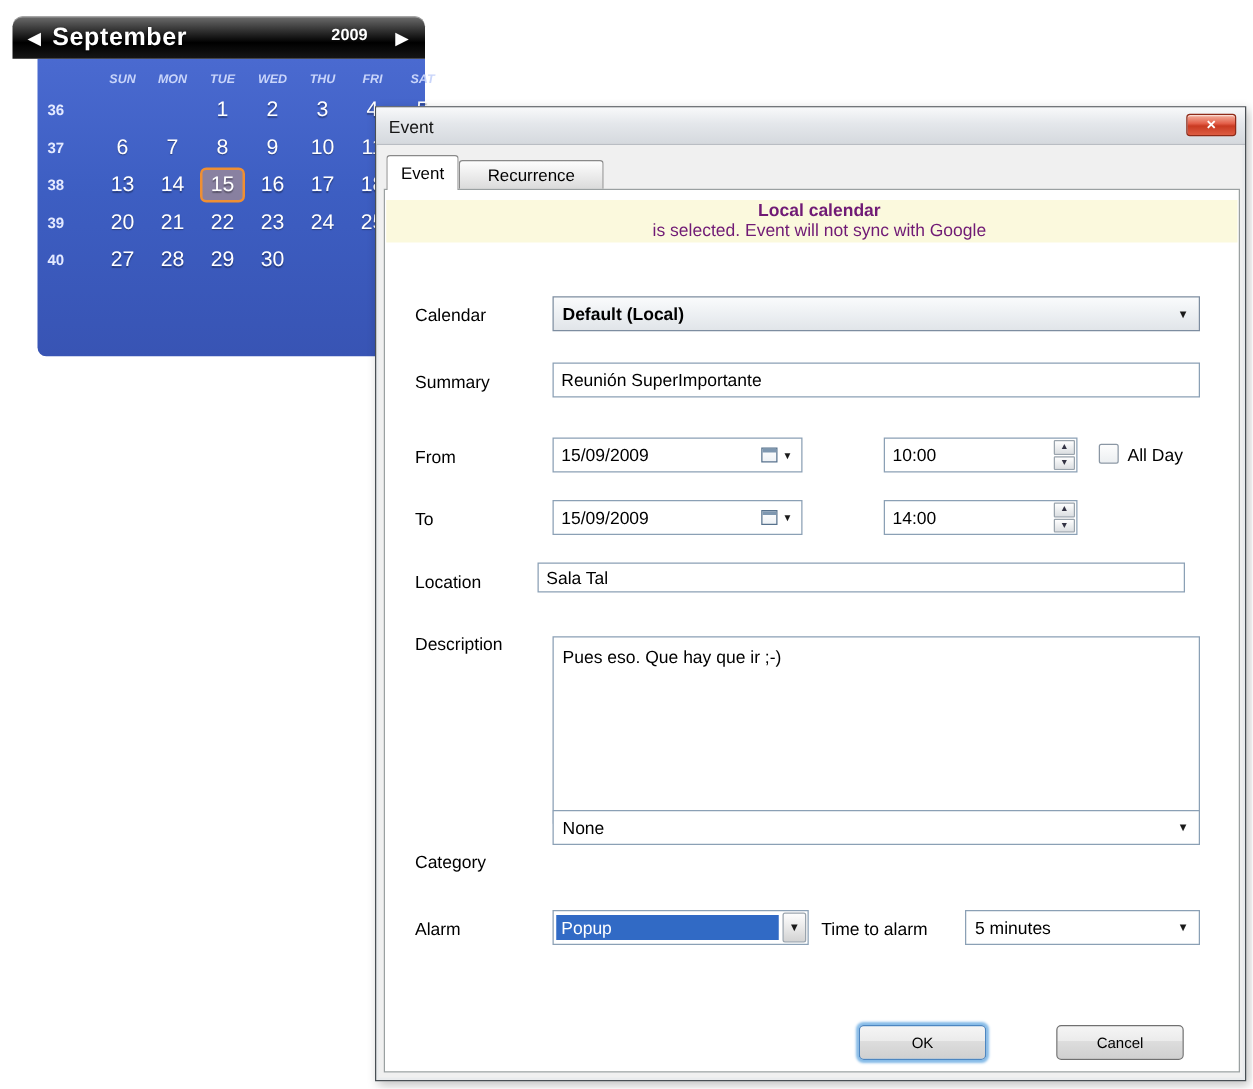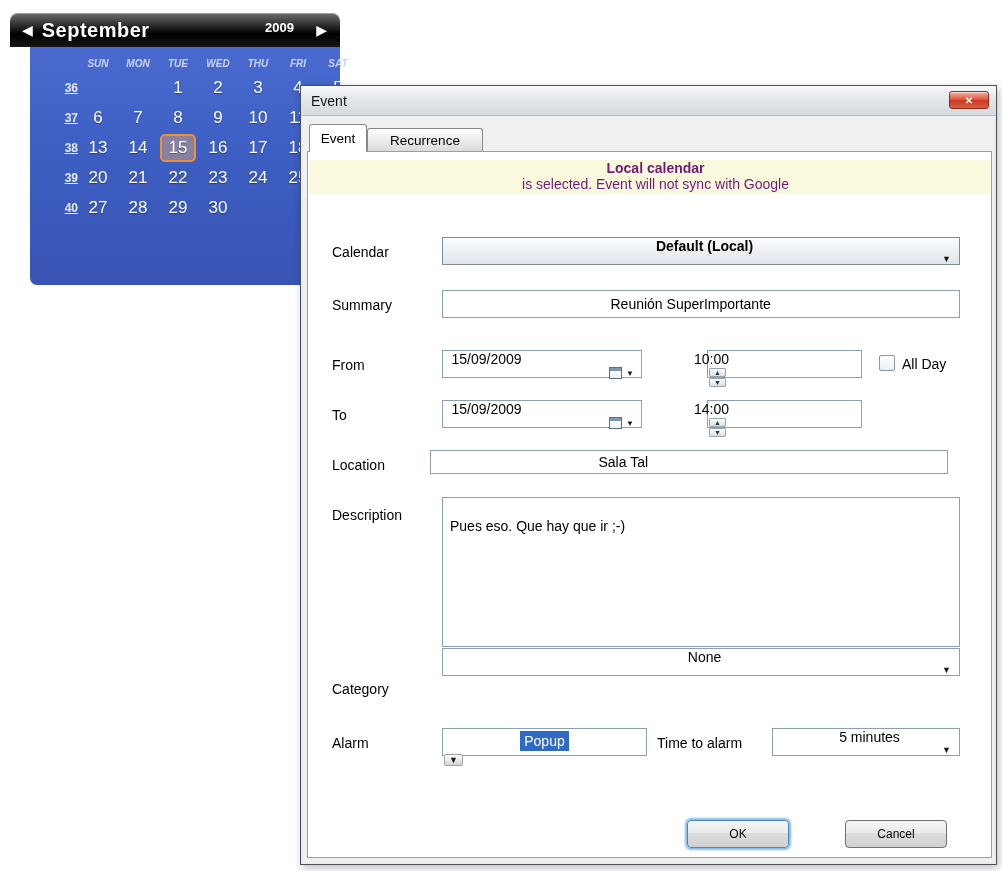--- a/index.html
+++ b/index.html
@@ -24,21 +24,21 @@
   .cal-year { position:absolute; right:46px; top:7px; font-size:13px; font-weight:bold; }
   .cal-next { position:absolute; right:13px; top:9px; font-size:14px; }
   .cal-body {
     height:238px; border-radius:0 0 7px 7px; padding-top:6px;
     background:linear-gradient(180deg,#4a6ad0 0%,#3d5ec2 45%,#3854b4 100%);
     margin-left:20px;
   }
   .cal-row { display:grid; grid-template-columns:40px repeat(7,40px); height:30px; align-items:center; padding-left:8px; }
   .cal-dayrow { height:20px; }
   .cal-dh { text-align:center; font-size:10px; font-weight:bold; font-style:italic; color:#c9d5fa; }
-  .cal-wk { text-align:right; font-size:12px; font-weight:bold; color:#e4eaff;text-decoration:underline; }
+  .cal-wk { text-align:left; font-size:12px; font-weight:bold; color:#e4eaff; }
   .cal-day { text-align:center; font-size:17px; color:#fff; text-shadow:0 1px 1px rgba(0,0,0,.35); }
   .cal-day.sel {
     display:block; width:36px; height:28px; margin:0 auto; line-height:24px;
     background:rgba(250,180,110,.40); border:2px solid #ef8f33; border-radius:5px;
   }
 
   
   .dlg {
     position:absolute; left:300px; top:85px; width:697px; height:780px; z-index:10;
     background:#f0f0f0; border:1px solid #494f54;
@@ -77,29 +77,29 @@
 
   .notice {
     position:absolute; left:1px; right:1px; top:8px; height:34px;
     background:#fbf9dd; display:flex; align-items:center; padding-left:12px; font-size:14px; color:#701a75;flex-direction:column;
   }
 
   .lbl { position:absolute; left:24px; font-size:14px; color:#000; white-space:nowrap; }
 
   .field, .combo {
     position:absolute; border:1px solid #8ba0b5; background:#fff;
-    display:flex; align-items:center; font-size:14px;flex-direction:column;
+    display:flex; align-items:center; font-size:14px;
   }
   .field input {
     border:none; outline:none; flex:1; min-width:0; background:transparent;
     font:14px "Liberation Sans", sans-serif; padding:0 6px; color:#000;
   }
   .txtarea {
     position:absolute; border:1px solid #8ba0b5; resize:none; outline:none;
-    font:14px "Liberation Sans", sans-serif; padding:20px 7px; color:#000; background:#fff;
+    font:14px "Liberation Sans", sans-serif; padding:7px 7px; color:#000; background:#fff;margin-top:12px;
   }
 
   .combo-text { padding-left:7px; }
   .combo .arrow { margin-left:auto; margin-right:8px; font-size:9px; color:#1a1a1a; }
   .combo-calendar {
     border-color:#7d8da0; font-weight:bold;
     background:linear-gradient(180deg,#fafbfc 0%,#edf0f3 50%,#e1e5e9 100%);
   }
   .combo-alarm { padding-right:0; }
   .combo-alarm .sel-text { flex:1; margin:2px; background:#316ac5; color:#fff; padding:2px 4px; }

